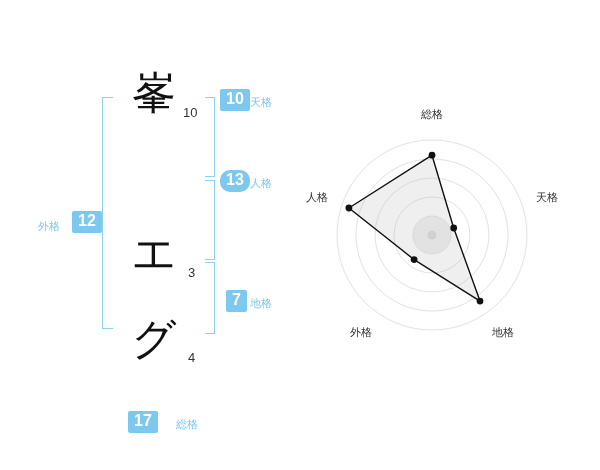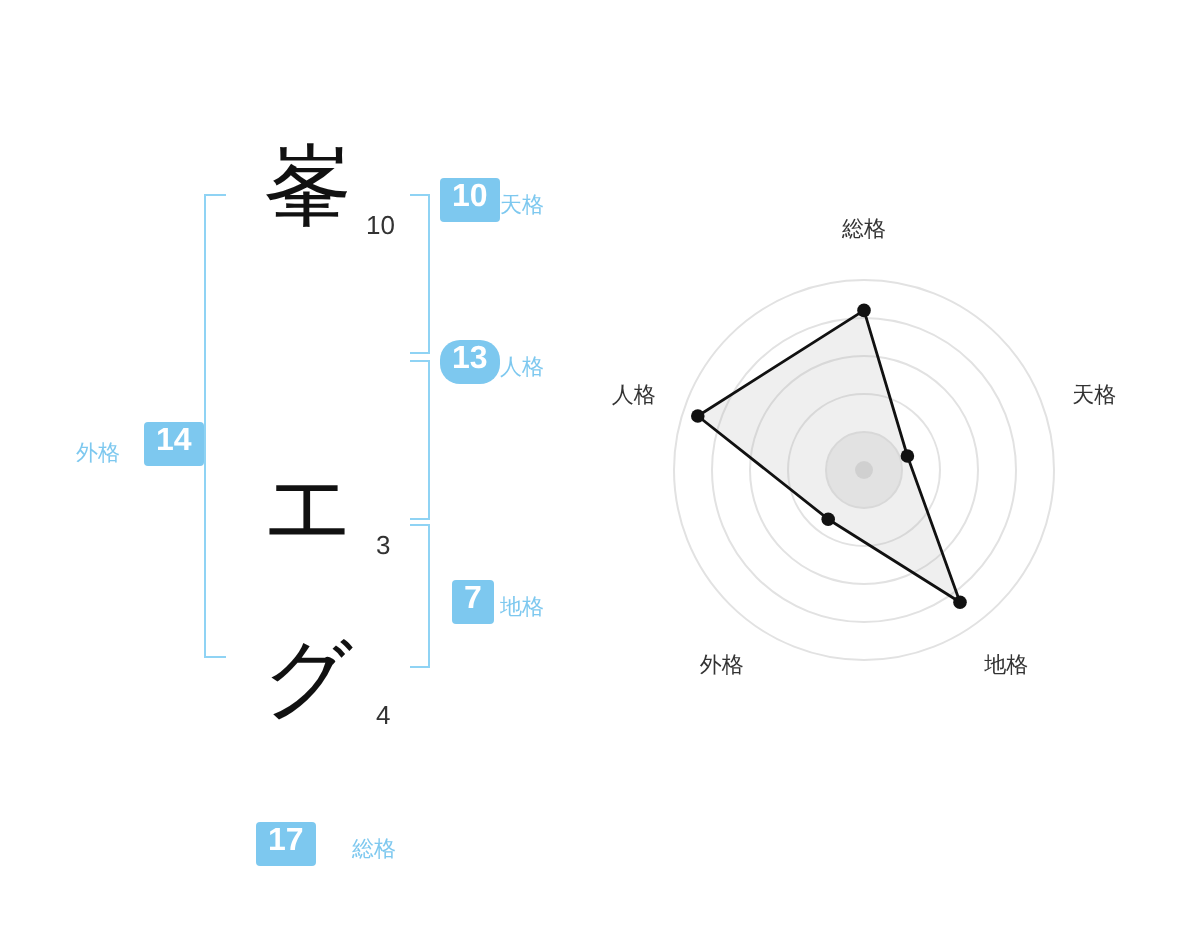--- a/index.html
+++ b/index.html
@@ -105,21 +105,21 @@
     <div class="badge" style="left:220px; top:89px;">10</div>
     <div class="badge-label" style="left:250px; top:95px;">天格</div>
 
     <div class="badge" style="left:220px; top:170px;border-radius:10px;">13</div>
     <div class="badge-label" style="left:250px; top:176px;">人格</div>
 
     <div class="badge" style="left:226px; top:290px;">7</div>
     <div class="badge-label" style="left:250px; top:296px;">地格</div>
 
     <div class="badge-label" style="left:38px; top:219px;">外格</div>
-    <div class="badge" style="left:72px; top:211px;">14</div>
+    <div class="badge" style="left:72px; top:211px;">12</div>
 
     <div class="badge" style="left:128px; top:411px;">17</div>
     <div class="badge-label" style="left:176px; top:417px;">総格</div>
 
   </div>
 
   <div id="radar-wrap">
     <svg id="radar-svg" width="290" height="280" viewBox="0 0 290 280">
         <circle cx="132" cy="125" r="95" fill="none" stroke="#e2e2e2" stroke-width="1"></circle>
         <circle cx="132" cy="125" r="76" fill="none" stroke="#e2e2e2" stroke-width="1"></circle>

